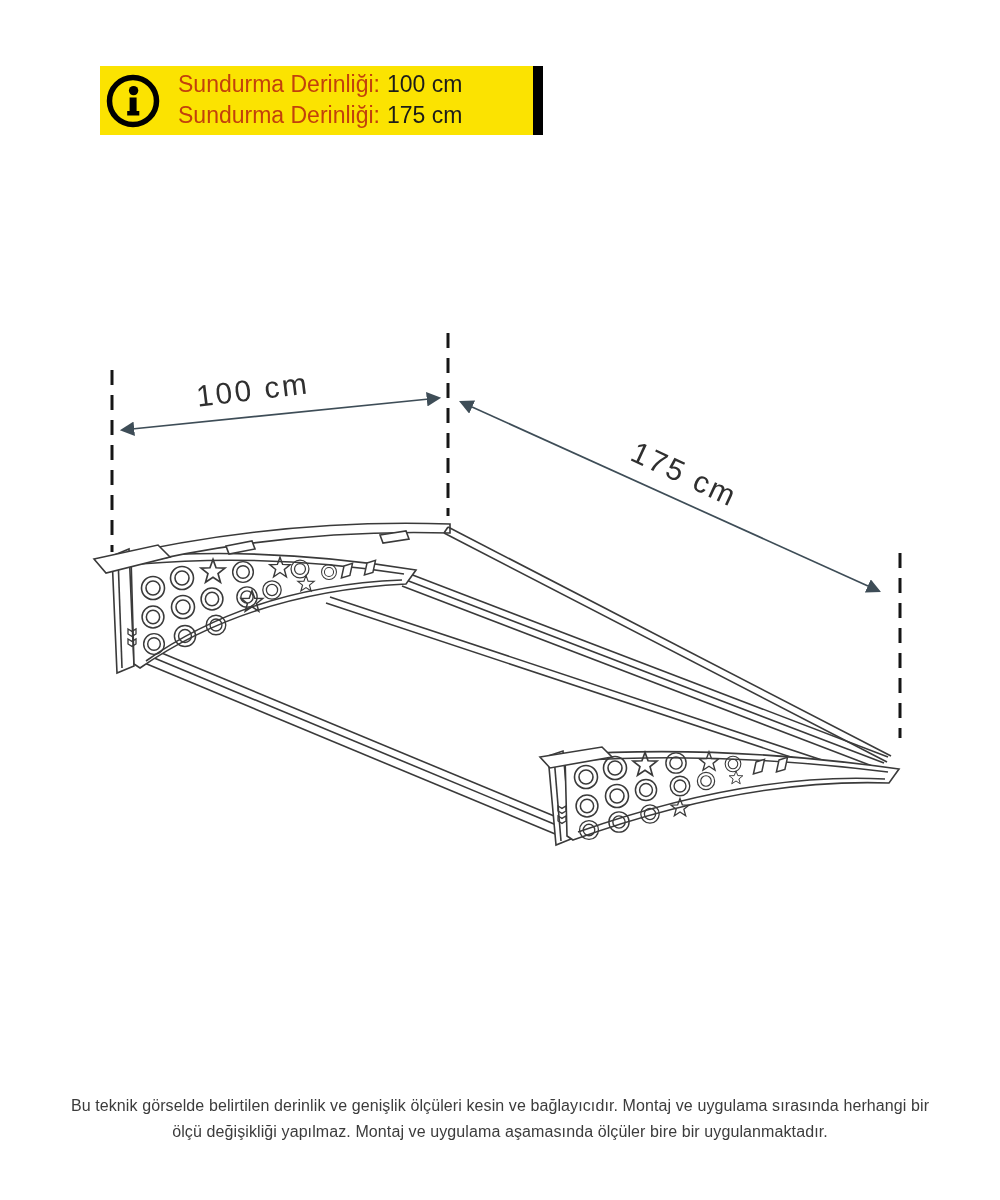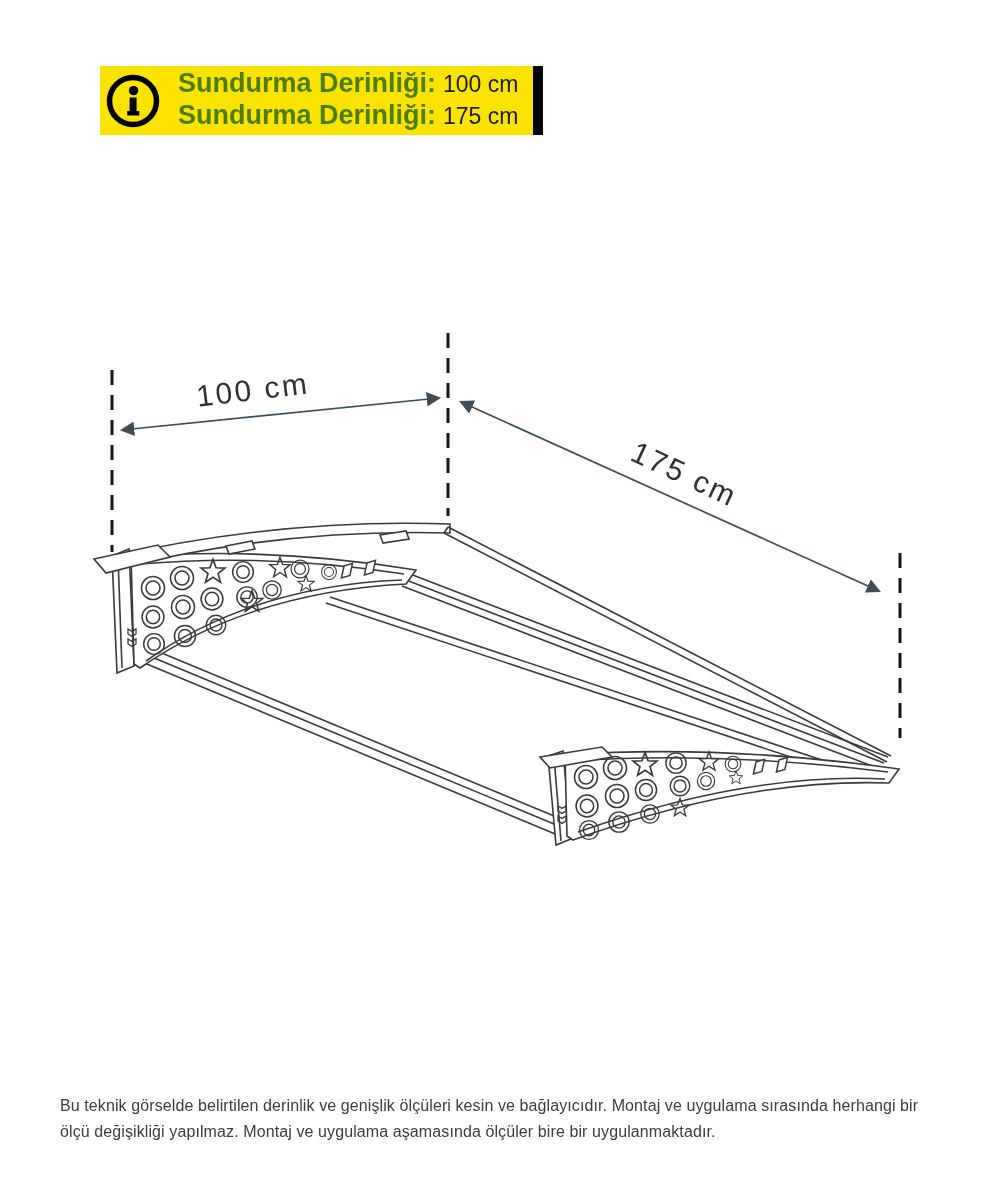--- a/index.html
+++ b/index.html
@@ -23,41 +23,41 @@
   .banner .icon-wrap {
     width: 66px; height: 69px;
     display: flex; align-items: center; justify-content: center;
     flex: 0 0 66px;
   }
   .banner .rows {
     display: flex; flex-direction: column; justify-content: center;
     padding-left: 12px;
   }
   .banner .row { line-height: 29px; white-space: nowrap; }
-  .banner .lbl { font-weight: 700; font-size: 27px; color: #4d7c0f; }
+  .banner .lbl { font-weight: 400; font-size: 23px; color: #c2410c; }
   .banner .val { font-weight: 400; font-size: 23px; color: #1c1c1a; margin-left: 7px; }
   .banner .end-bar {
     position: absolute; right: 0; top: 0;
     width: 10px; height: 100%;
     background: #000000;
   }
 
   
   .drawing {
     position: absolute; left: 0; top: 0;
     width: 1000px; height: 1200px;
   }
 
   
   .footer {
     position: absolute;
     left: 50%; top: 1093px;
     transform: translateX(-50%);
     width: 880px;
-    text-align: left;
+    text-align: center;
     font-size: 16px;
     line-height: 1.65;
     color: #3c3c3c;
     letter-spacing: 0.1px;
   }
 </style>
 </head>
 <body>
 
 <div class="banner">

